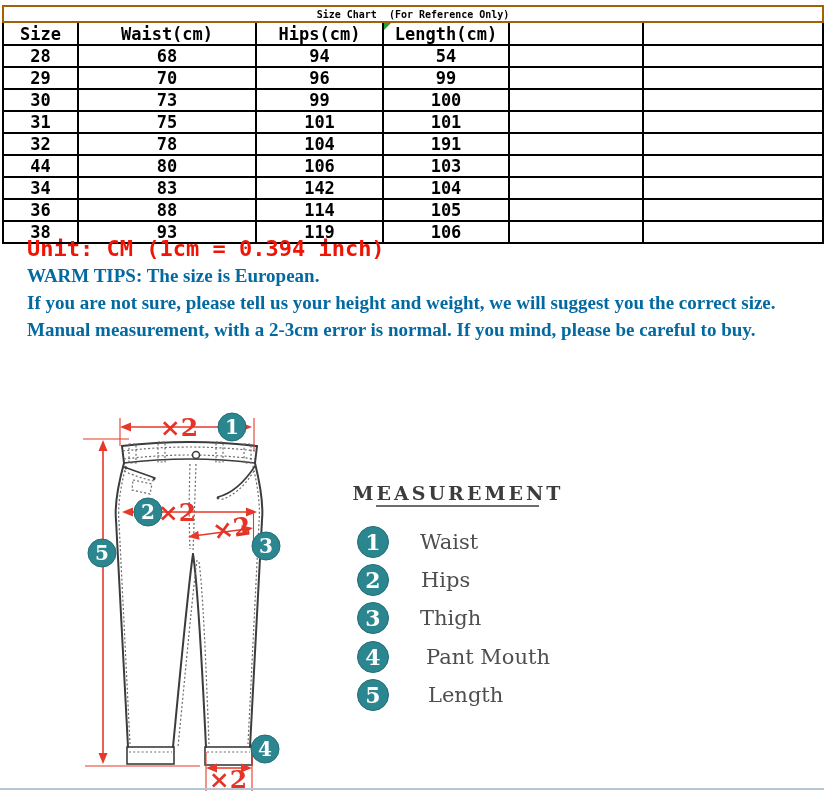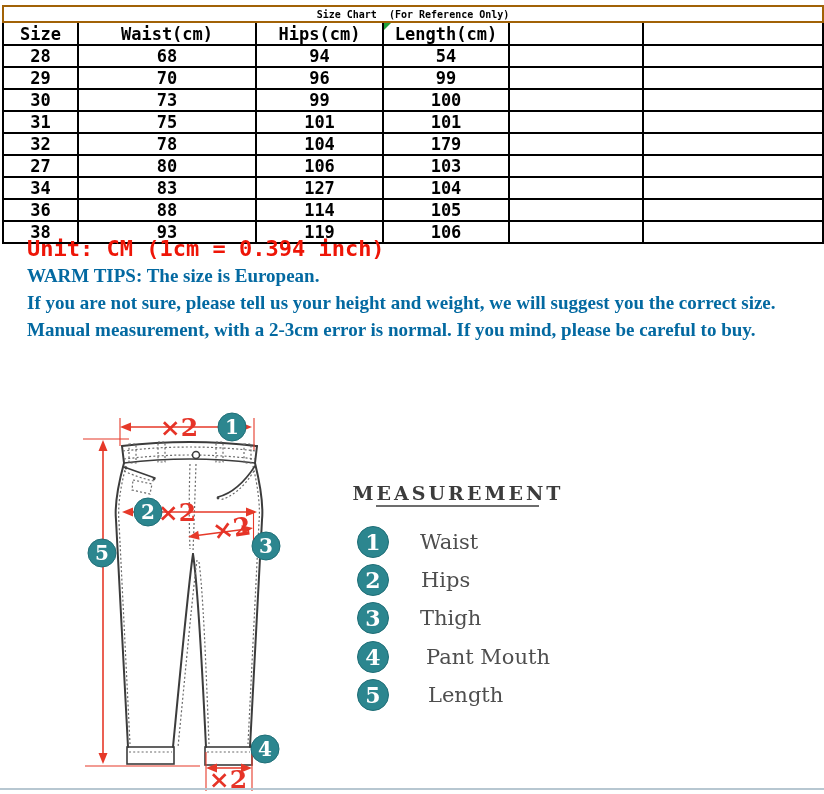--- a/index.html
+++ b/index.html
@@ -103,36 +103,36 @@
       <td>75</td>
       <td>101</td>
       <td>101</td>
       <td></td>
       <td></td>
     </tr>
     <tr class="data-row">
       <td>32</td>
       <td>78</td>
       <td>104</td>
-      <td>179</td>
-      <td></td>
-      <td></td>
-    </tr>
-    <tr class="data-row">
-      <td>27</td>
+      <td>191</td>
+      <td></td>
+      <td></td>
+    </tr>
+    <tr class="data-row">
+      <td>44</td>
       <td>80</td>
       <td>106</td>
       <td>103</td>
       <td></td>
       <td></td>
     </tr>
     <tr class="data-row">
       <td>34</td>
       <td>83</td>
-      <td>127</td>
+      <td>142</td>
       <td>104</td>
       <td></td>
       <td></td>
     </tr>
     <tr class="data-row">
       <td>36</td>
       <td>88</td>
       <td>114</td>
       <td>105</td>
       <td></td>

